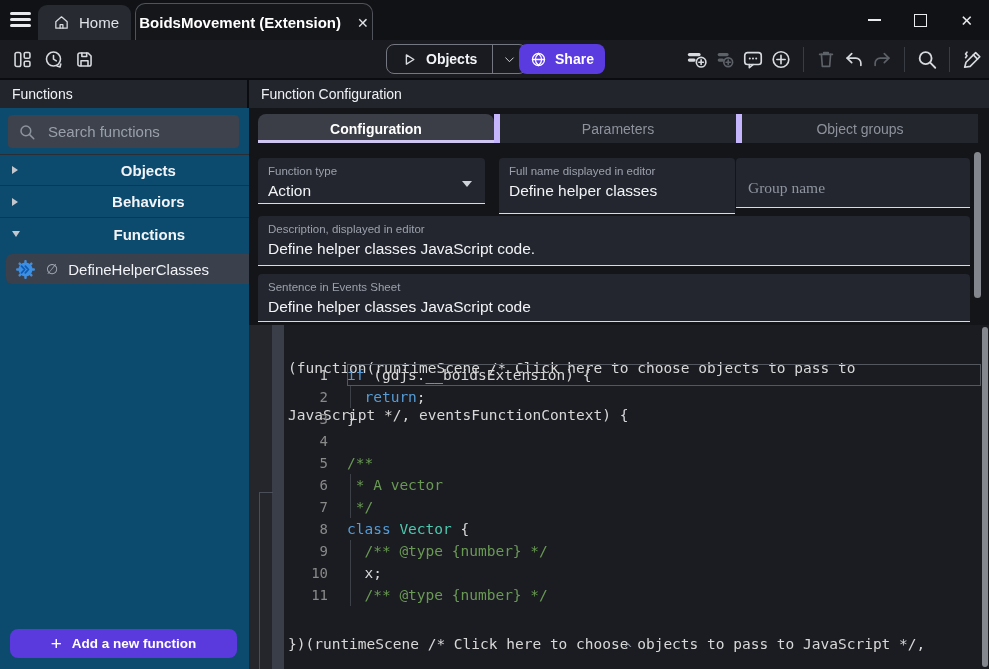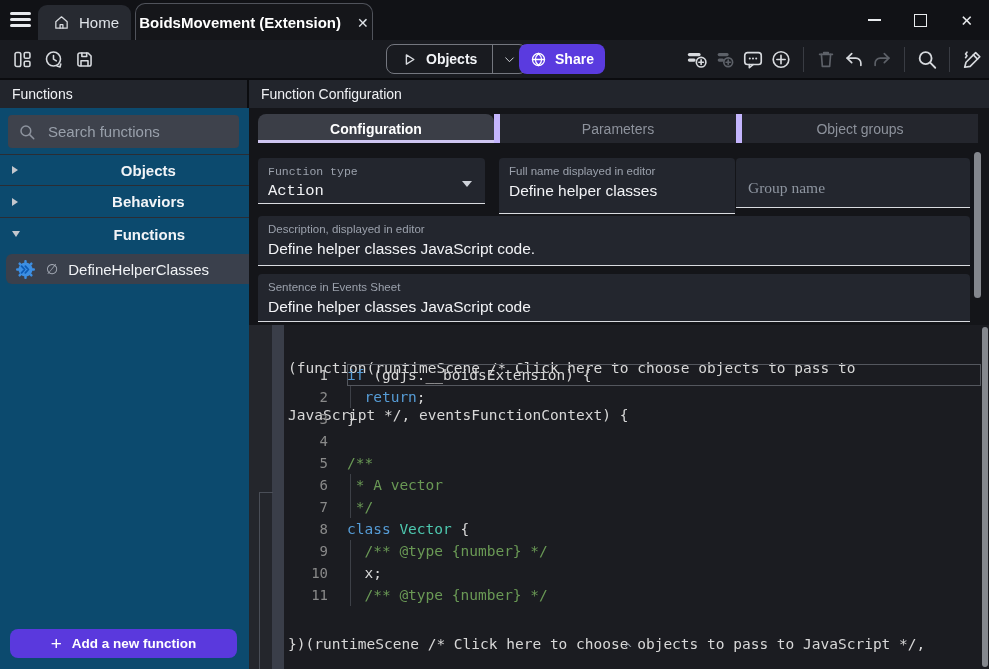--- a/index.html
+++ b/index.html
@@ -334,21 +334,21 @@
         <span>Configuration</span>
       </div>
       <div class="tab">
         <span>Parameters</span>
       </div>
       <div class="tab">
         <span>Object groups</span>
       </div>
     </div>
 
-    <div class="field" style="left:9px;top:50px;width:227px;height:46px;font-family:Liberation Mono, monospace;">
+    <div class="field" style="left:9px;top:50px;width:227px;height:46px;">
       <div class="flab">Function type</div>
       <div class="fsel">Action</div>
       <div class="sel-caret"></div>
     </div>
     <div class="field" style="left:250px;top:50px;width:236px;height:56px;">
       <div class="flab">Full name displayed in editor</div>
       <input class="fval" value="Define helper classes" style="">
     </div>
     <div class="field" style="left:487px;top:50px;width:234px;height:50px;">
       <input class="gp-input" placeholder="Group name" style="">

